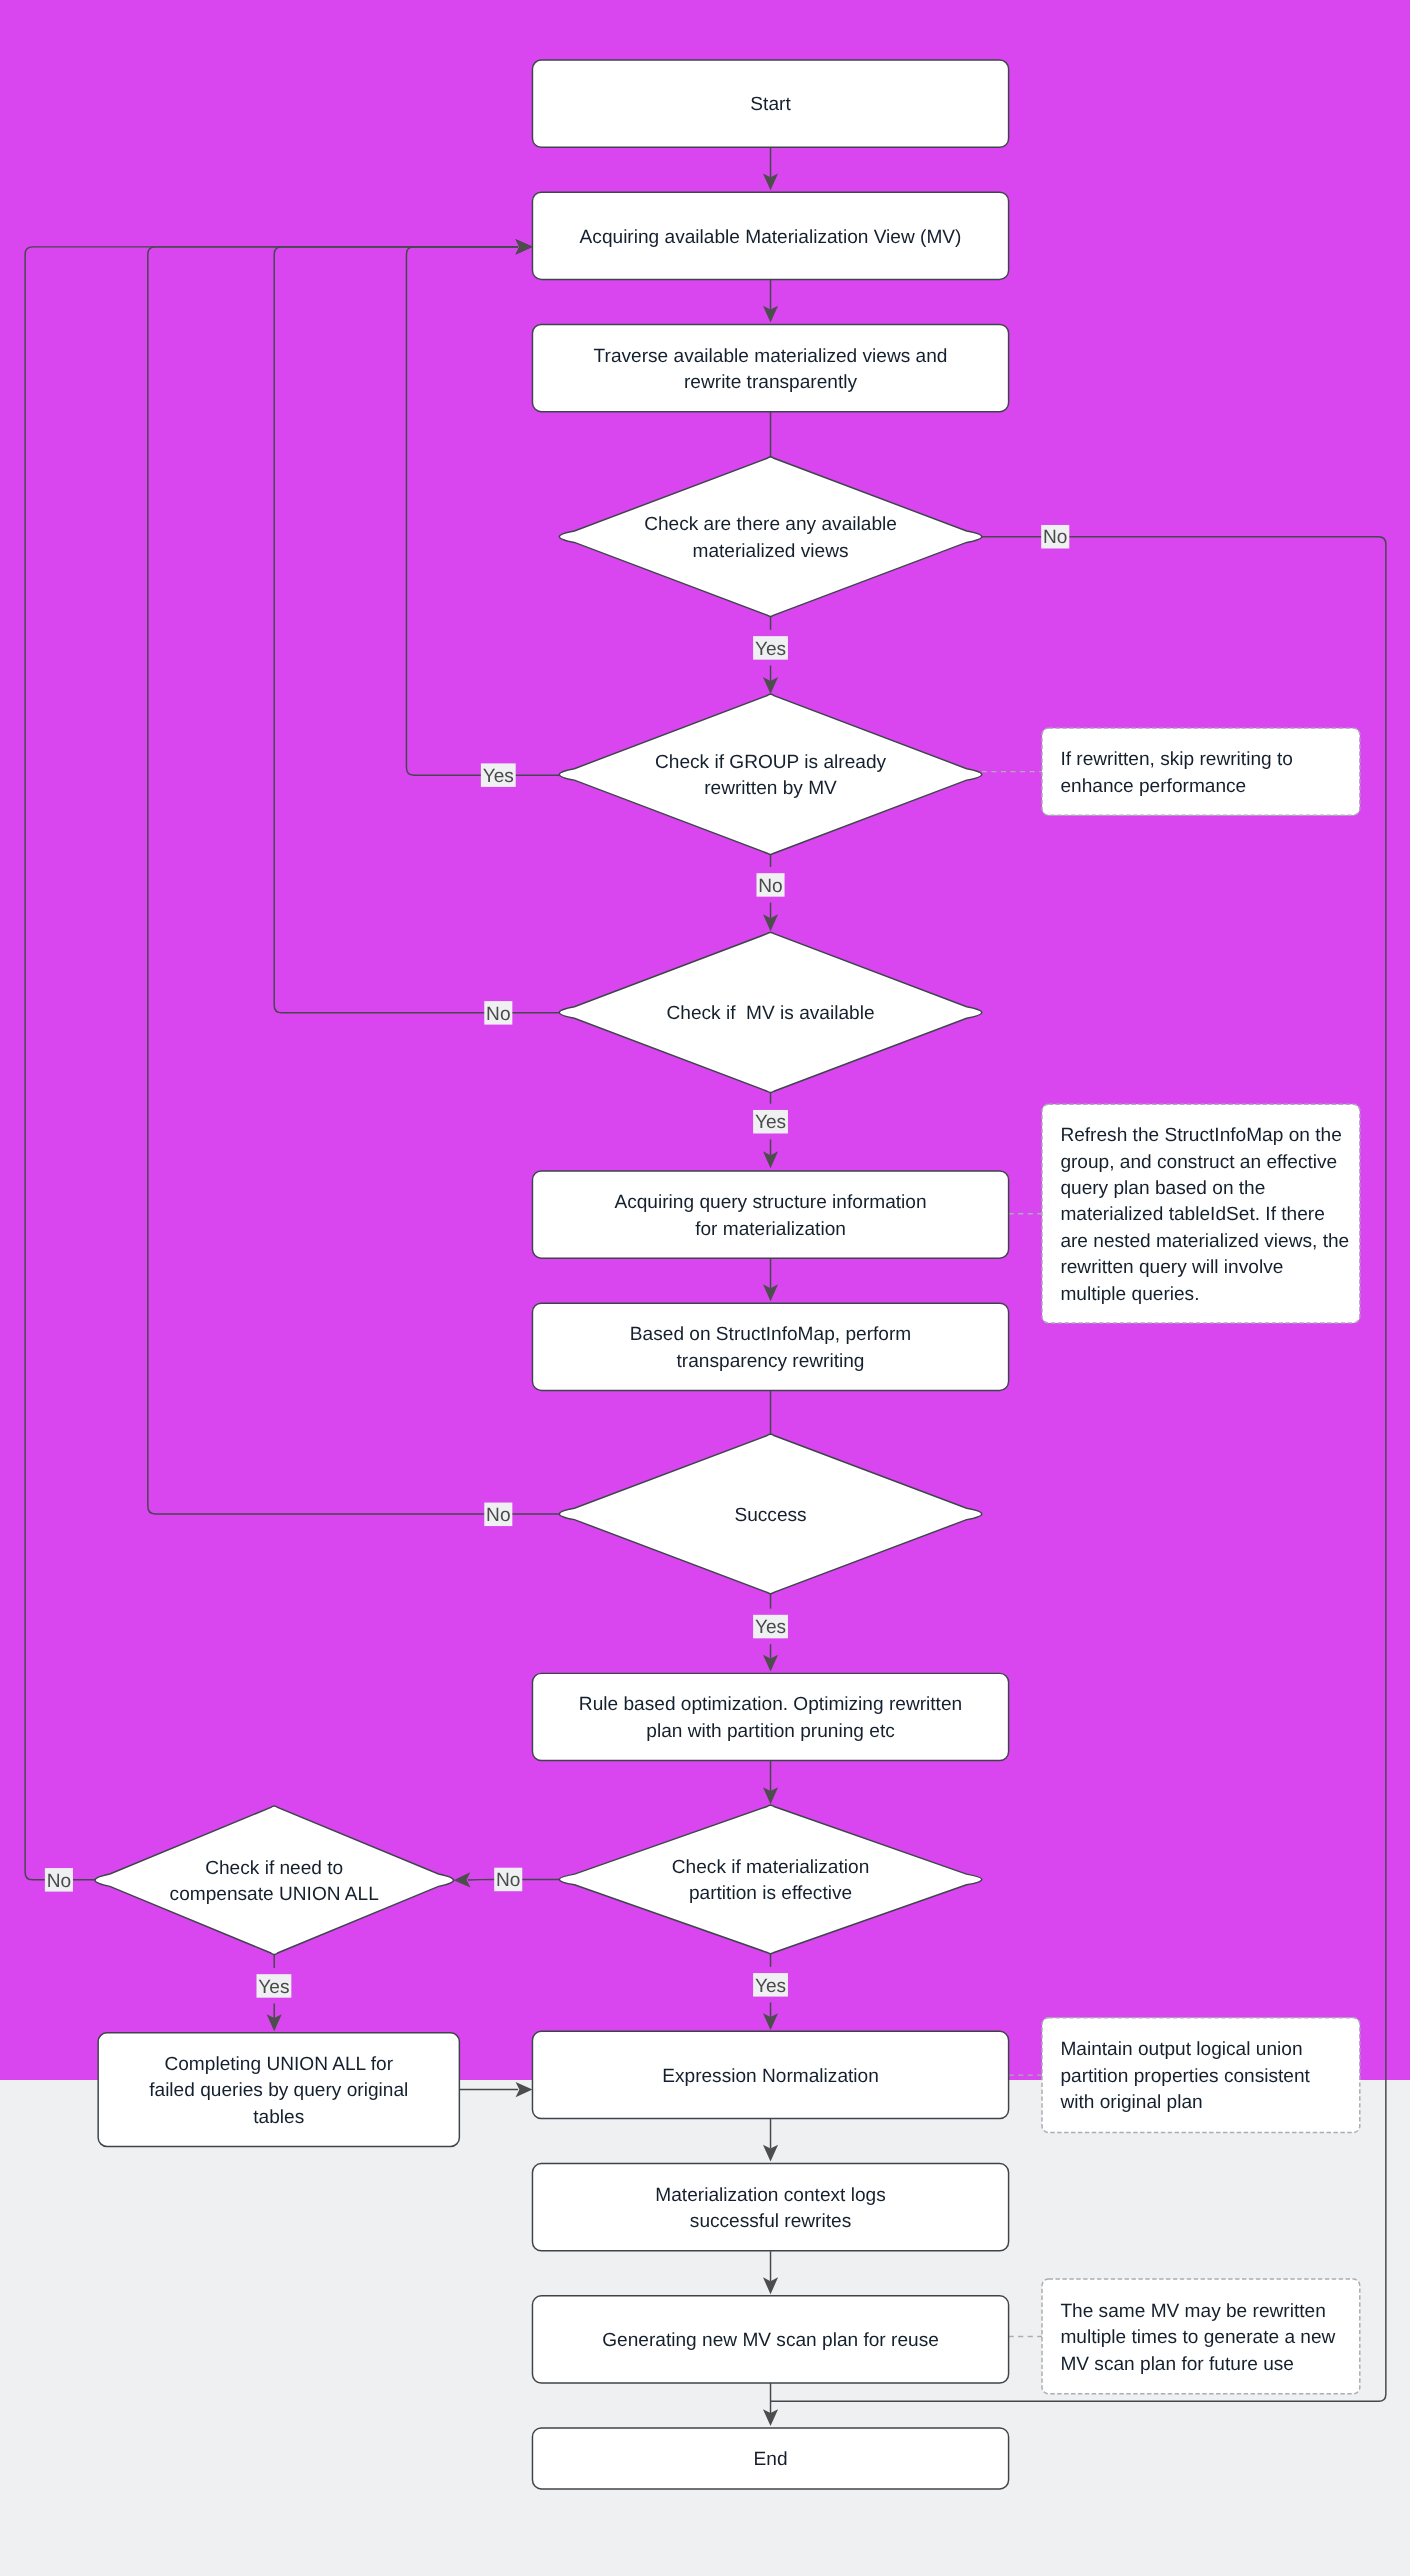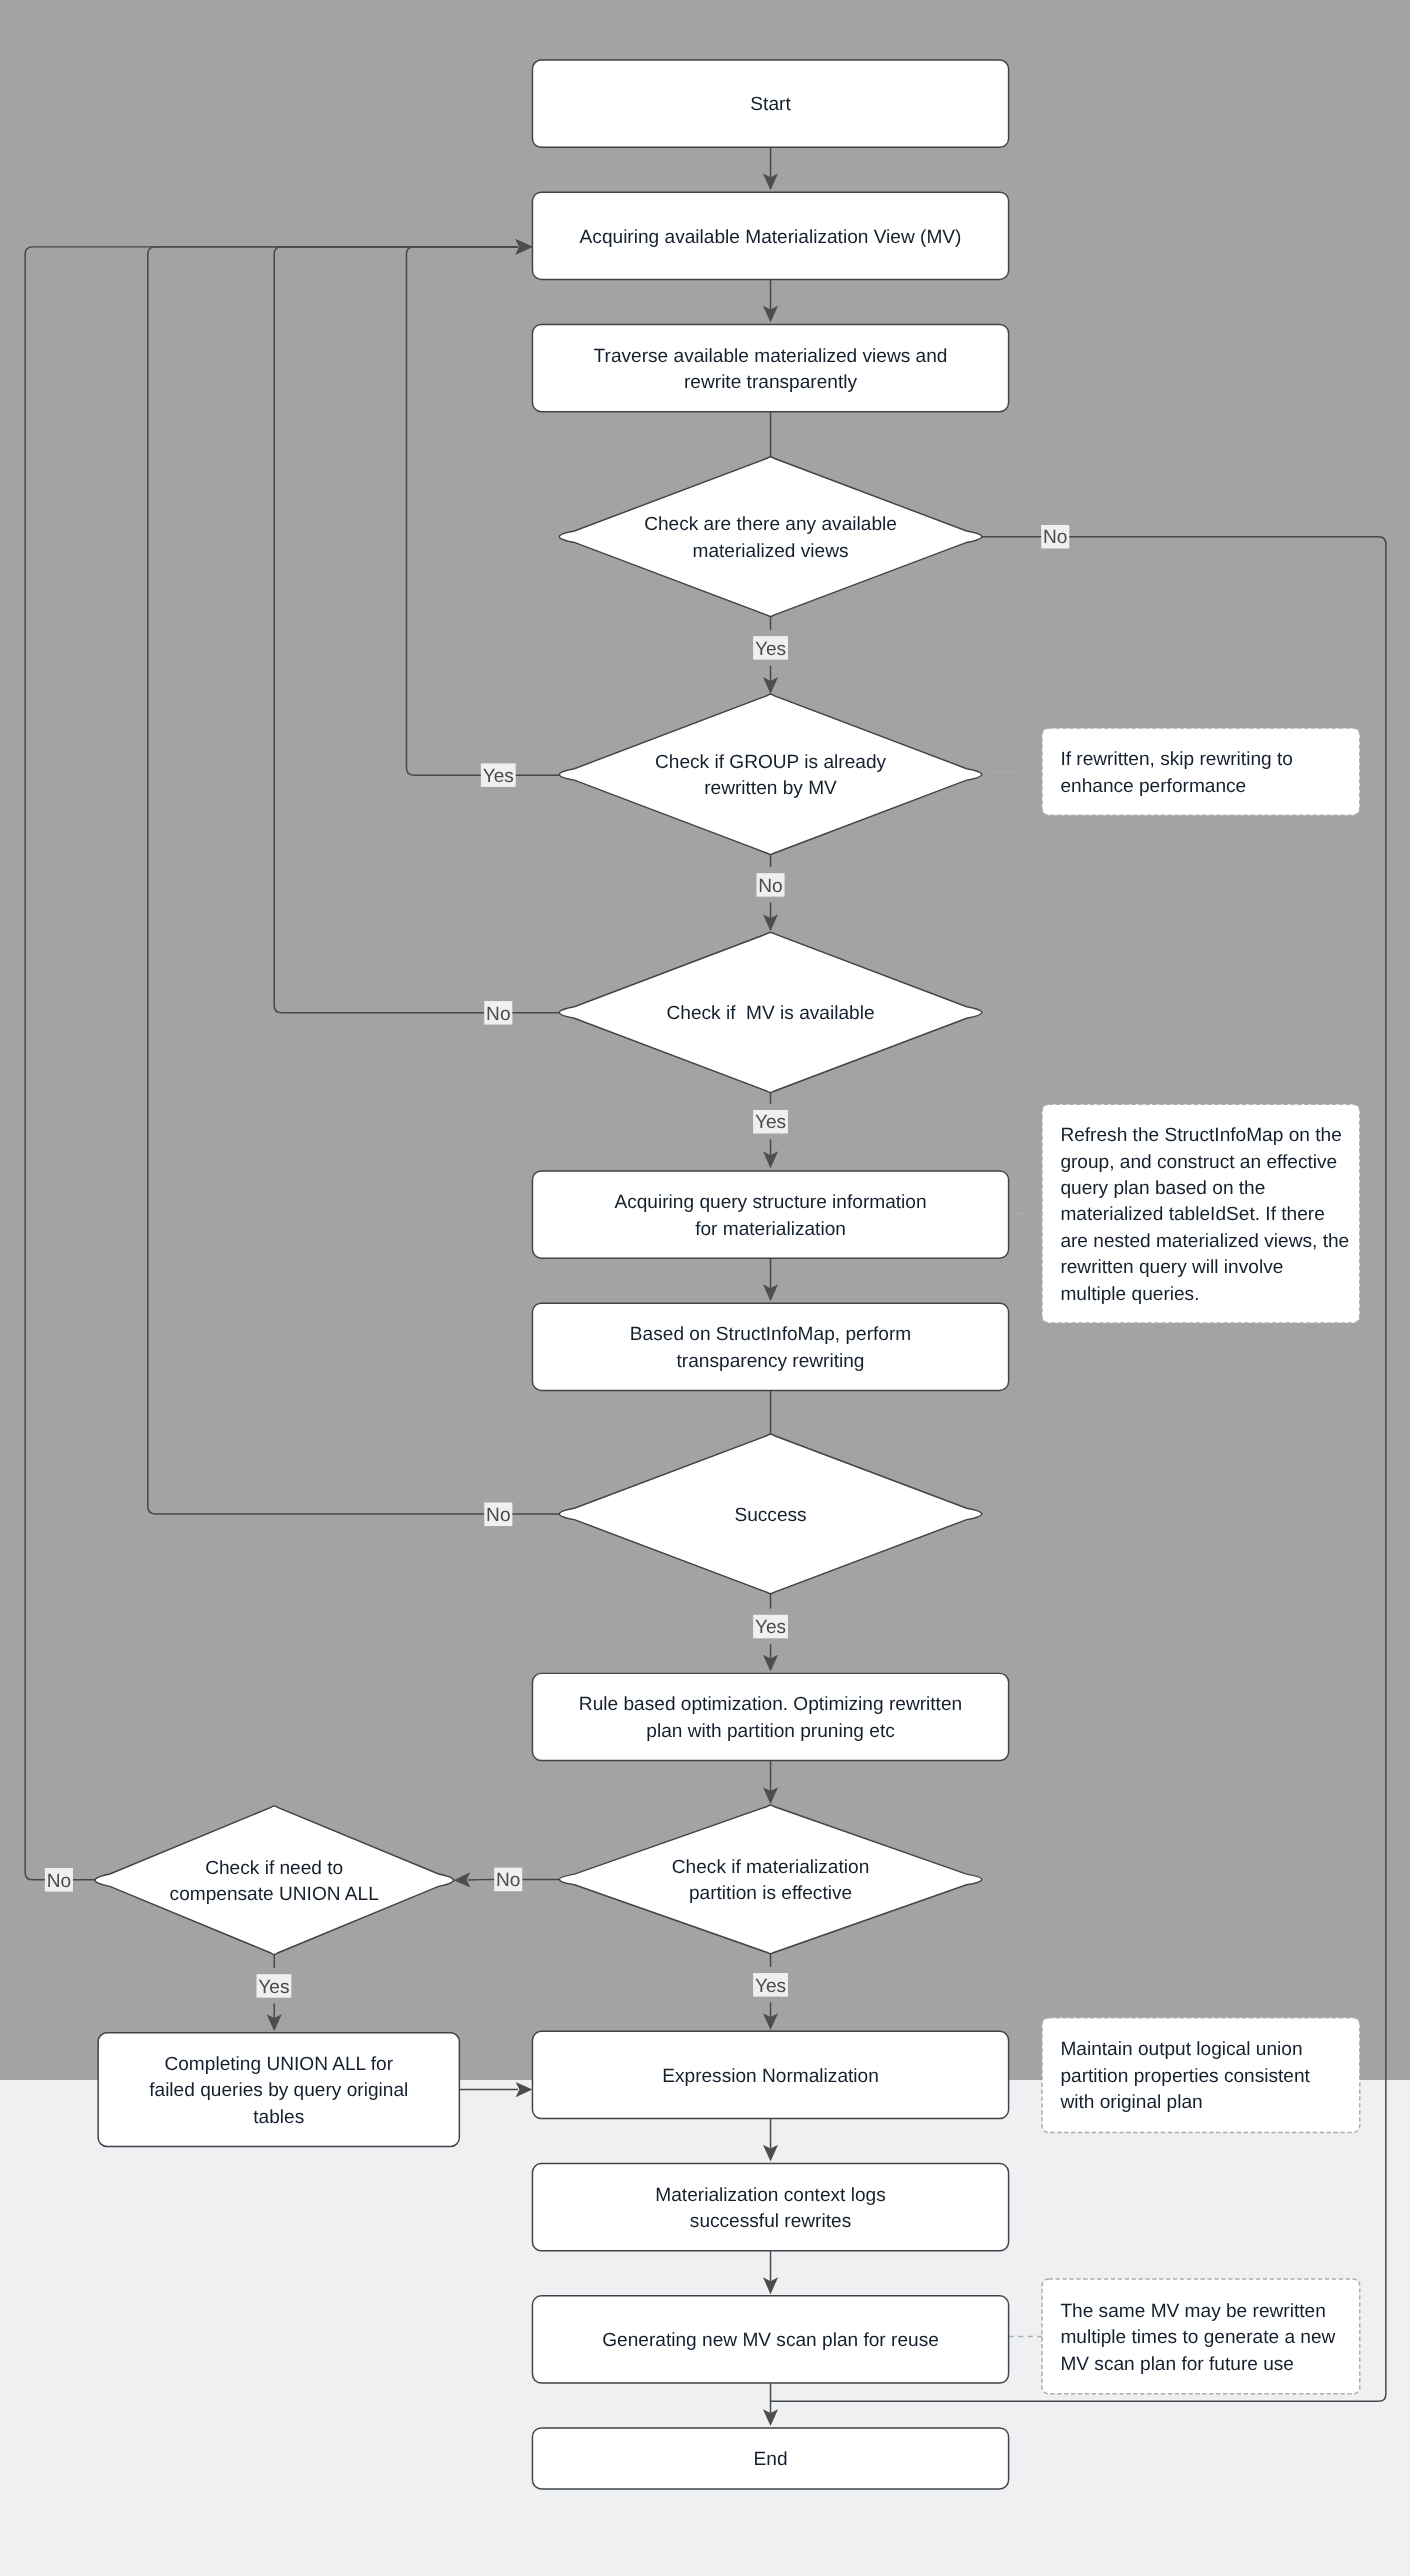--- a/index.html
+++ b/index.html
@@ -1,19 +1,19 @@
 <!DOCTYPE html>
 <html style="font-size:11.8px"><head>
 <meta charset="utf-8">
 <title>Materialized view rewrite flowchart</title>
 <style>
   html,body{margin:0;padding:0;}
   body{width:1411px;height:2576px;overflow:hidden;background:#eff0f1;
        font-family:"Liberation Sans",sans-serif;}
-  #stage{position:relative;width:1411px;height:2080px;background:#a3a3a3;}
+  #stage{position:relative;width:1411px;height:2080px;background:#d946ef;}
   svg#diagram{position:absolute;left:0;top:0;display:block;}
   text{-webkit-font-smoothing:antialiased;text-rendering:geometricPrecision;}
   .shape{fill:#ffffff;stroke:#3f444b;stroke-width:2;}
   .note{fill:#ffffff;stroke:#a9aeb3;stroke-width:2;stroke-dasharray:6 3.4;}
   .edge{fill:none;stroke:#44484c;stroke-width:2;stroke-linecap:butt;}
   .arrowhead{fill:#4d4d4d;stroke:none;}
   .notelink{fill:none;stroke:#aaaeb2;stroke-width:2;stroke-dasharray:7 6;}
   .nodetext{fill:#15202e;font-size:26px;font-family:"Liberation Sans",sans-serif;text-anchor:middle;}
   .notetext{fill:#15202e;font-size:26px;font-family:"Liberation Sans",sans-serif;text-anchor:start;}
   .labelbg{fill:#eff0f1;stroke:none;}

